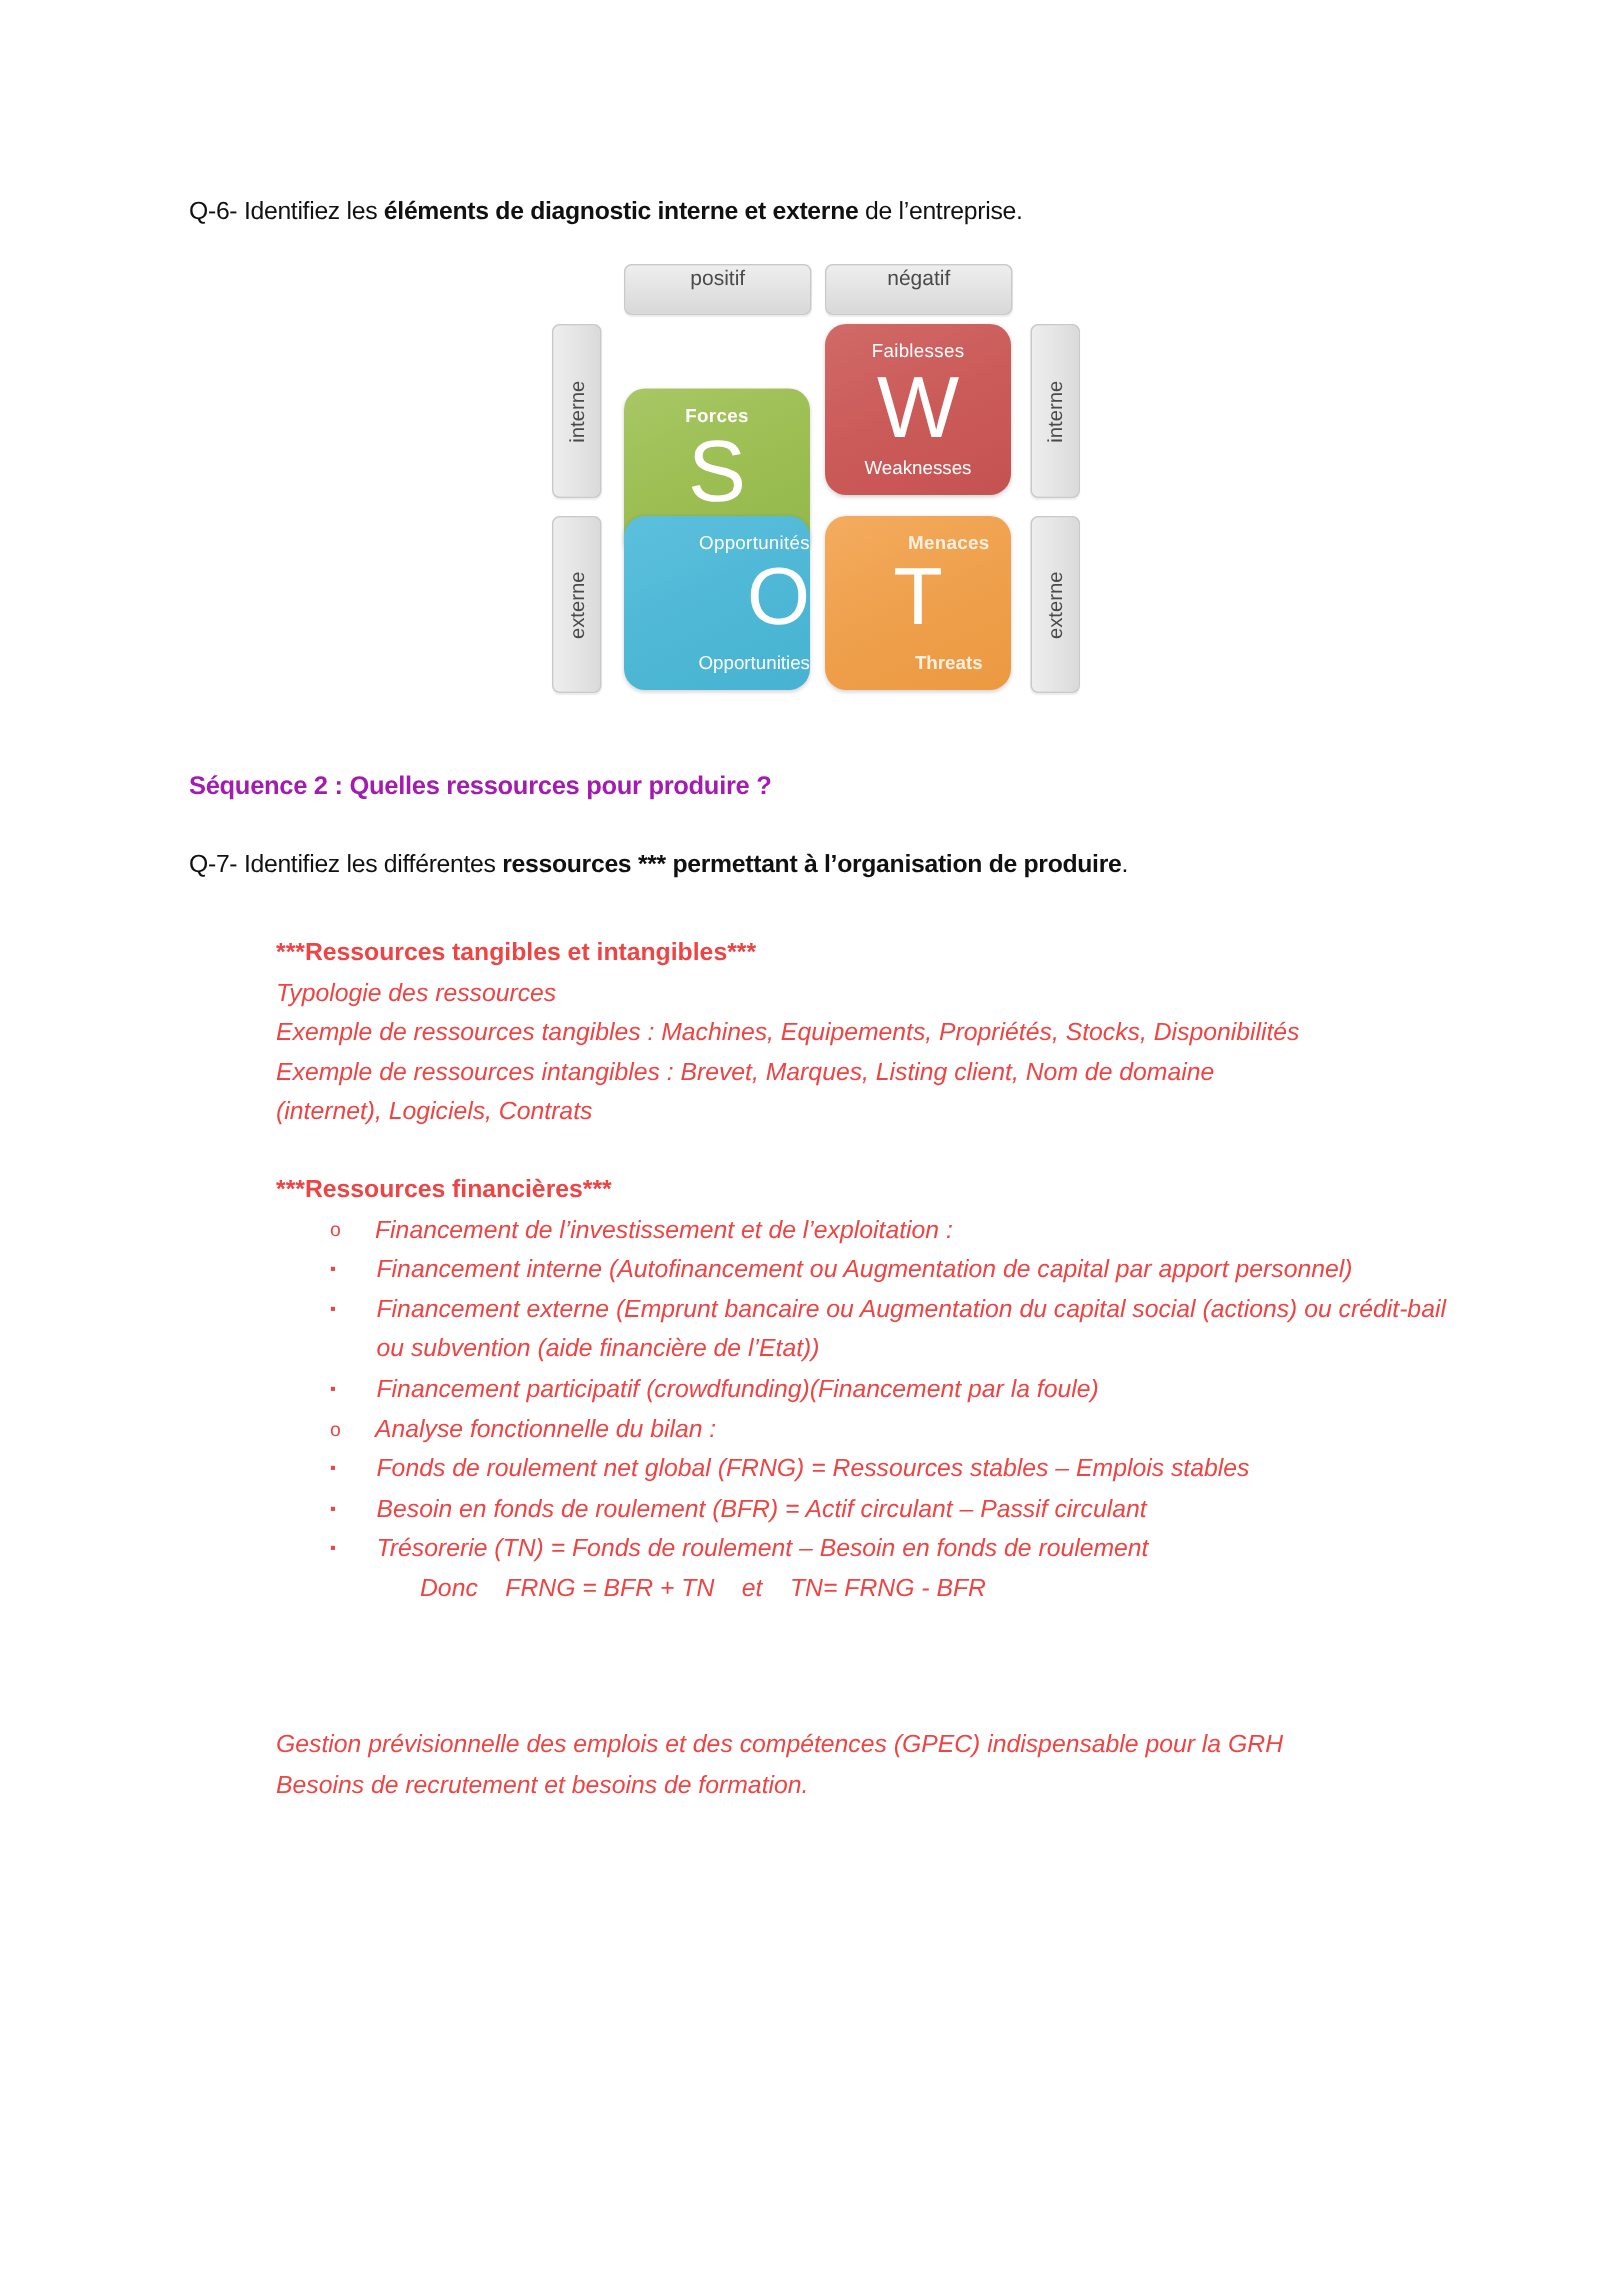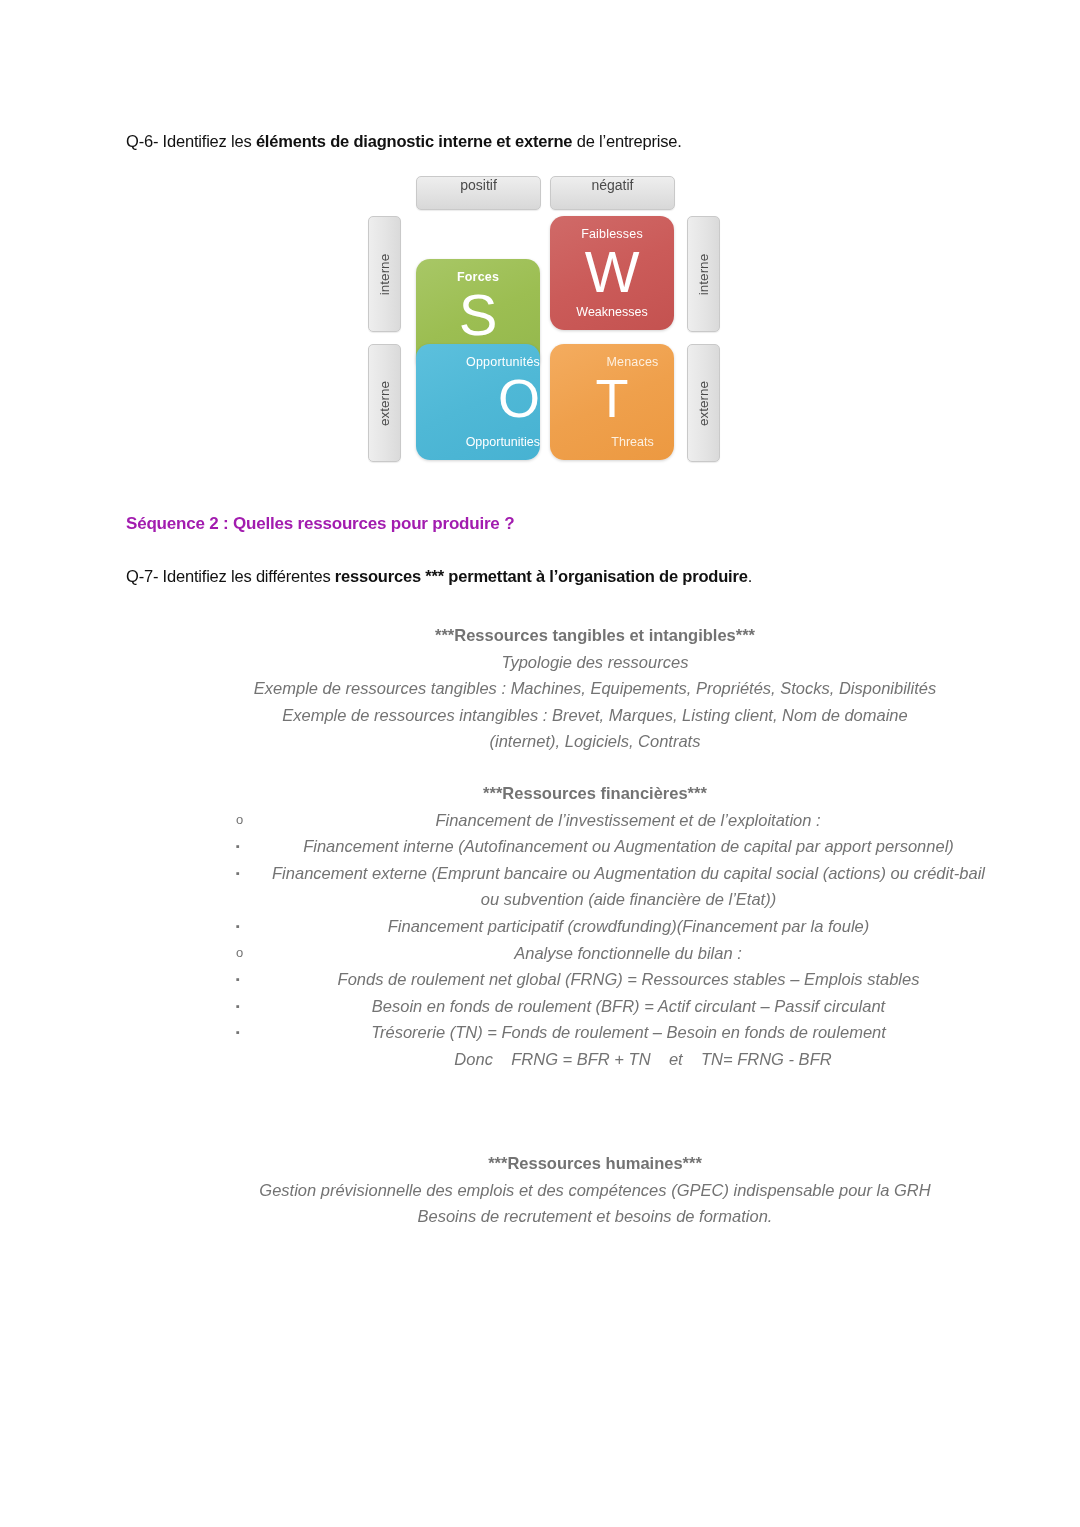--- a/index.html
+++ b/index.html
@@ -129,46 +129,45 @@
     background: linear-gradient(155deg, #5cc0dd 0%, #4fb8d6 50%, #47b2d2 100%);
     align-items: flex-end;
   }
   .quad.opportunities .q-top,
   .quad.opportunities .q-bot { font-weight: normal; }
   .quad.threats {
     left: 182px; top: 168px; height: 116px;
     background: linear-gradient(155deg, #f4ac5f 0%, #efa04c 50%, #ec9941 100%);
   }
   .quad.threats .q-top,
-  .quad.threats .q-bot { color: #fdf0e0; font-weight: normal; margin-left: 41px; }
+  .quad.threats .q-bot { color: #fdf0e0; font-weight: bold; margin-left: 41px; }
   .quad.opportunities .q-letter,
   .quad.threats .q-letter { font-size: 54px; line-height: 54px; }
 
   
   .seq-heading {
     position: absolute;
     left: 126px;
     top: 514px;
     font-size: 17px;
     font-weight: bold;
     letter-spacing: -0.2px;
     color: #a21caf;
     white-space: nowrap;
     text-align: center;
   }
 
   
   .body-block {
     position: absolute;
-    left: 200px;
+    left: 184px;
     width: 790px;
     font-size: 16.5px;
     line-height: 26.6px;
-    color: #737373;
-    text-align: center;
+    color: #ef4444;
   }
   .blk-tangibles  { top: 622px; }
   .blk-financier  { top: 780px; }
   .blk-humaines   { top: 1150px; }
 
   .stars-title {
     font-weight: bold;
     font-style: normal;
   }
   .ital {
@@ -339,18 +338,17 @@
       <li>
         <span class="mk-sq">▪</span>
         <span>Trésorerie (TN) = Fonds de roulement – Besoin en fonds de roulement</span>
       </li>
     </ul>
 
     <p class="donc-line">Donc    FRNG = BFR + TN    et    TN= FRNG - BFR</p>
   </div>
 
   <div class="body-block blk-humaines">
-    <p class="stars-title">***Ressources humaines***</p>
     <p class="ital">Gestion prévisionnelle des emplois et des compétences (GPEC) indispensable pour la GRH</p>
     <p class="ital">Besoins de recrutement et besoins de formation.</p>
   </div>
 
 </div>
 
 </body></html>

